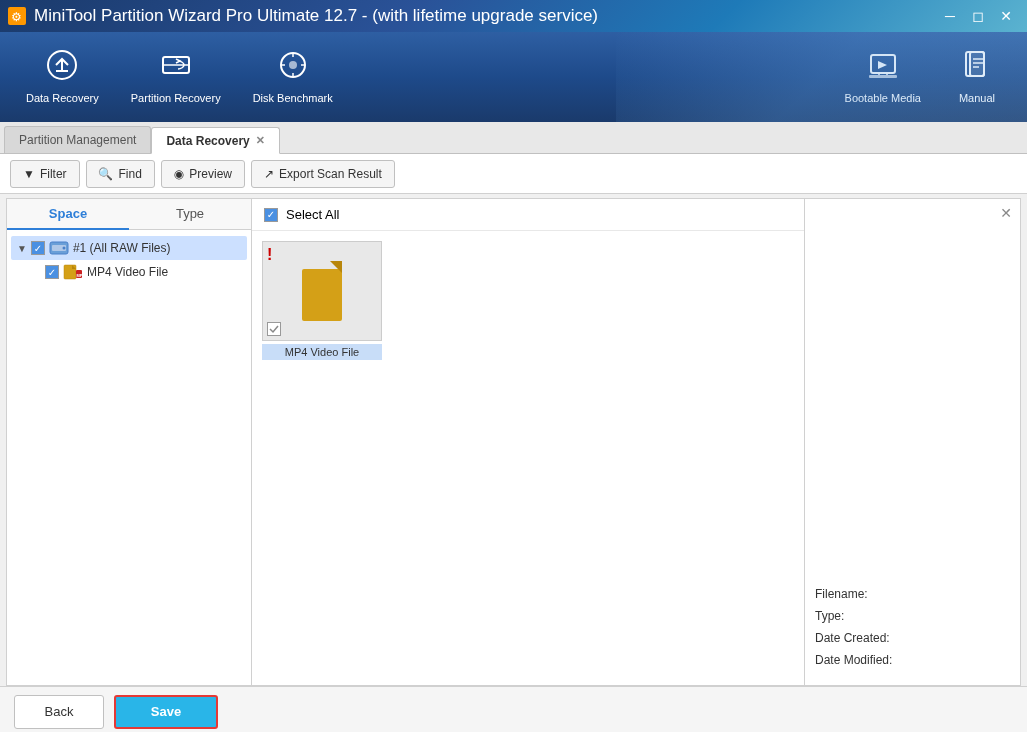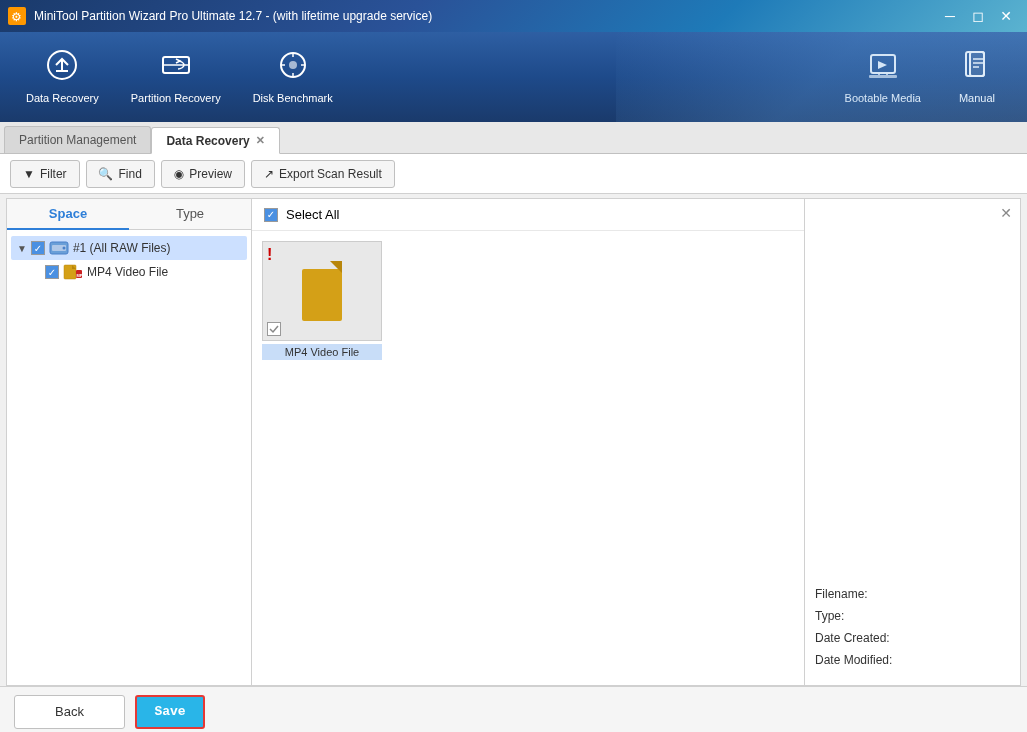--- a/index.html
+++ b/index.html
@@ -10,21 +10,21 @@
       background: linear-gradient(135deg, #1a3a6b 0%, #2a5298 40%, #1e7ab8 70%, #5bb3d0 100%);
       height: 32px;
       display: flex;
       align-items: center;
       justify-content: space-between;
       padding: 0 8px;
       color: white;
     }
     .title-bar-left { display: flex; align-items: center; gap: 8px; }
     .title-bar-icon { width: 18px; height: 18px; }
-    .title-bar-text { font-size: 12px; color: white; }
+    .title-bar-text { font-size: 17px; color: white; }
     .title-bar-controls { display: flex; gap: 2px; }
     .title-bar-btn {
       width: 26px; height: 22px; background: transparent; border: none;
       color: white; cursor: pointer; font-size: 14px; display: flex;
       align-items: center; justify-content: center;
     }
 
     
     .toolbar {
       background: linear-gradient(180deg, #2e5fa3 0%, #1e4a8a 50%, #1a3a6b 100%);
@@ -216,28 +216,28 @@
       align-items: center;
       justify-content: space-between;
       padding: 0 14px;
     }
     .bottom-left { display: flex; flex-direction: column; gap: 2px; }
     .bottom-info { font-size: 12px; color: #333; }
     .bottom-info strong { font-weight: 600; }
     .bottom-link { font-size: 11px; color: #2e7fd8; cursor: pointer; text-decoration: underline; }
     .bottom-right { display: flex; gap: 10px; align-items: center; }
     .btn-back {
-      width: 111px; height: 34px; border: 1px solid #c0c0c0;
+      width: 90px; height: 34px; border: 1px solid #c0c0c0;
       background: white; border-radius: 3px; cursor: pointer;
       font-size: 13px; color: #333;
     }
     .btn-save {
-      width: 70px; height: 34px; border: 2px solid #e53935;
+      width: 104px; height: 34px; border: 2px solid #e53935;
       background: #29b5e8; border-radius: 3px; cursor: pointer;
-      font-size: 13px; color: white; font-weight: 600; font-family: Liberation Mono, monospace;
+      font-size: 13px; color: white; font-weight: 600;
     }
   </style>
 </head>
 <body>
 
 <div class="title-bar">
   <div class="title-bar-left">
     <svg class="title-bar-icon" viewBox="0 0 18 18" fill="none" xmlns="http://www.w3.org/2000/svg">
       <rect width="18" height="18" rx="2" fill="#ff9800"></rect>
       <text x="3" y="14" font-size="12" fill="white">⚙</text>

